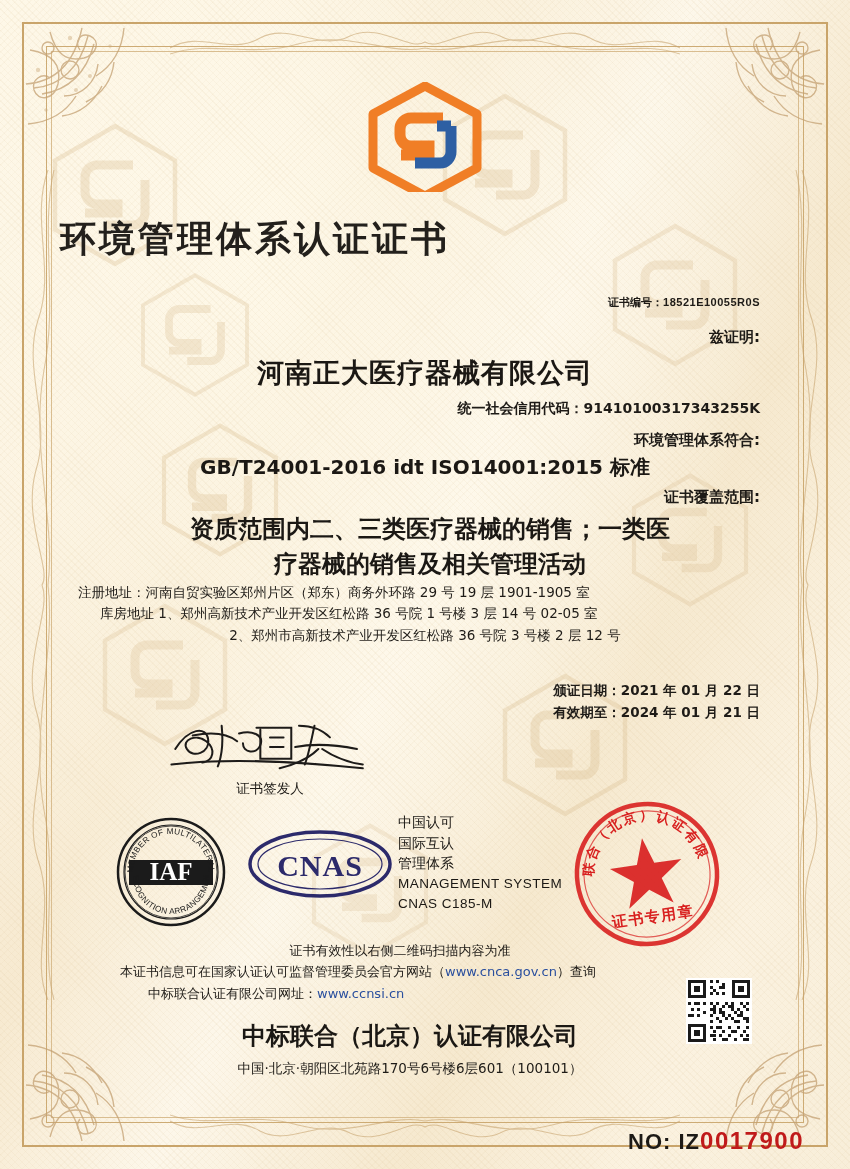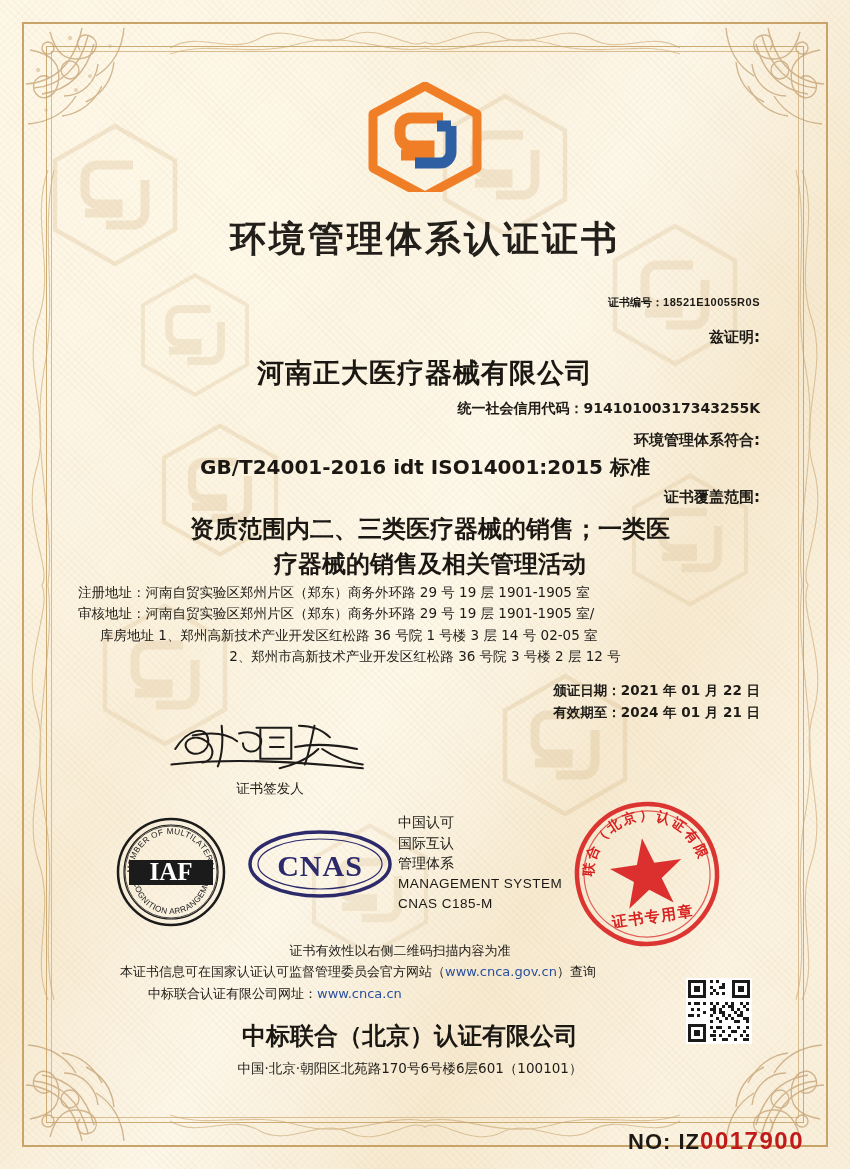--- a/index.html
+++ b/index.html
@@ -93,21 +93,21 @@
     transform: translateX(-50%);
     top: 22px;
     width: 120px;
     height: 110px;
   }
 
   #cert-title {
     position: absolute;
     top: 155px;
     width: 730px;
-    text-align: center;
+    text-align: left;
     font-family: "DejaVu Sans", sans-serif;
     font-weight: bold;
     font-size: 36px;
     letter-spacing: 3px;
     color: #23201c;
   }
 
   #cert-number-row {
     position: absolute;
     top: 235px;
@@ -542,21 +542,20 @@
 
     <div class="right-label" id="scope-label">证书覆盖范围:</div>
 
     <div id="scope-text">
       <div>资质范围内二、三类医疗器械的销售；一类医</div>
       <div>疗器械的销售及相关管理活动</div>
     </div>
 
     <div id="address-block">
       <div class="addr-line" id="addr-reg">注册地址：河南自贸实验区郑州片区（郑东）商务外环路 29 号 19 层 1901-1905 室</div>
-      <div class="addr-line" id="addr-audit1">审核地址：河南自贸实验区郑州片区（郑东）商务外环路 29 号 19 层 1901-1905 室/</div>
       <div class="addr-line" id="addr-audit2">库房地址 1、郑州高新技术产业开发区红松路 36 号院 1 号楼 3 层 14 号 02-05 室</div>
       <div class="addr-line" id="addr-audit3">2、郑州市高新技术产业开发区红松路 36 号院 3 号楼 2 层 12 号</div>
     </div>
 
     <div id="dates">
       <div>
         <span>颁证日期：</span><span>2021 年 01 月 22 日</span>
       </div>
       <div>
         <span>有效期至：</span><span>2024 年 01 月 21 日</span>
@@ -634,21 +633,21 @@
             <polygon points="80,44 88.8,69.8 116,69.8 94,86 102.4,112 80,96 57.6,112 66,86 44,69.8 71.2,69.8" fill="#d8201f" opacity="0.92"></polygon>
             <text x="80" y="128" text-anchor="middle" font-family="DejaVu Sans, sans-serif" font-size="15" font-weight="bold" fill="#d8201f" letter-spacing="1.5">证书专用章</text>
           </g>
         </svg>
       </div>
     </div>
 
     <div id="footer-notes">
       <div class="n1">证书有效性以右侧二维码扫描内容为准</div>
       <div class="n2">本证书信息可在国家认证认可监督管理委员会官方网站（<span class="url">www.cnca.gov.cn</span>）查询</div>
-      <div class="n3">中标联合认证有限公司网址：<span class="url">www.cnca.cn</span></div>
+      <div class="n3">中标联合认证有限公司网址：<span class="url">www.ccnsi.cn</span></div>
     </div>
 
     <div id="qr">
       <svg viewBox="0 0 66 66" width="66" height="66" shape-rendering="crispEdges" aria-hidden="true">
         <rect width="66" height="66" fill="#ffffff"></rect>
         <g fill="#1a1a1a">
           <rect x="2" y="2" width="18" height="18"></rect>
             <rect x="5" y="5" width="12" height="12" fill="#ffffff"></rect>
             <rect x="8" y="8" width="6" height="6"></rect>
           <rect x="46" y="2" width="18" height="18"></rect>

